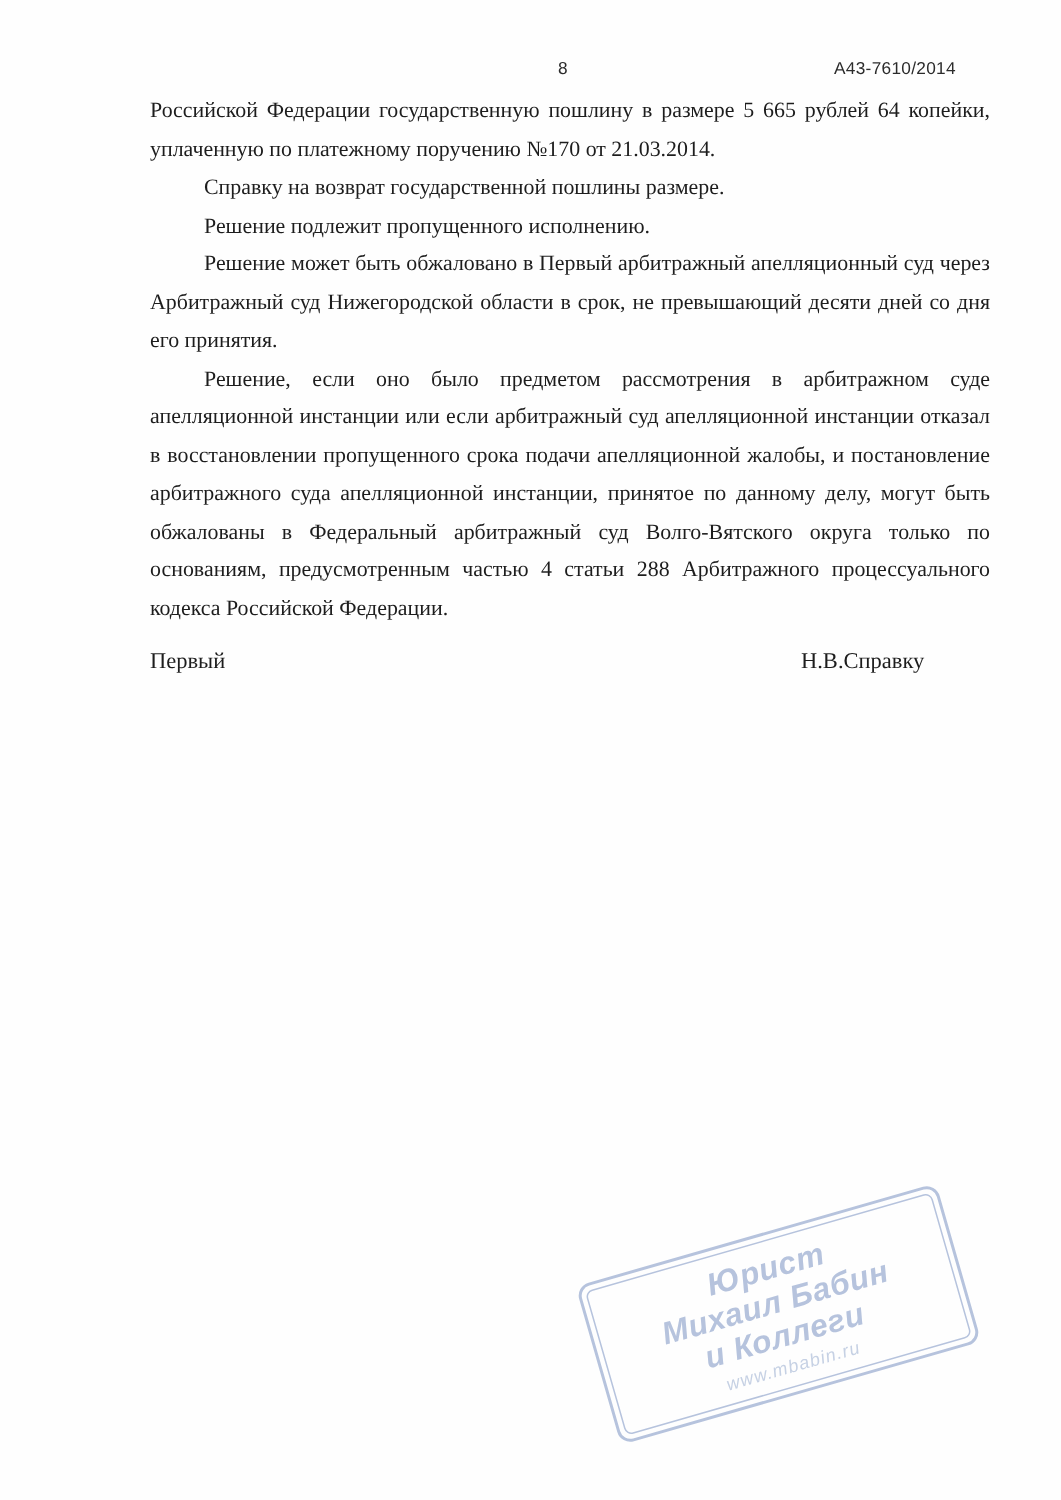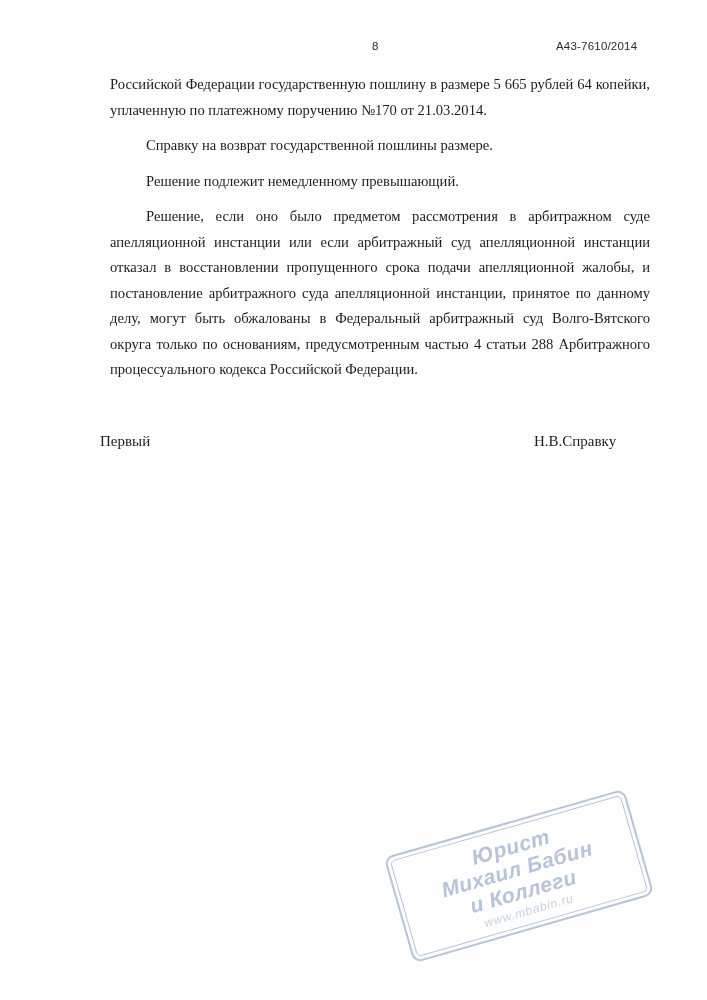--- a/index.html
+++ b/index.html
@@ -42,21 +42,21 @@
   .content {
     position: absolute;
     top: 62px;
     left: 100px;
     width: 560px;
     font-size: 14.6px;
     line-height: 25.5px;
     text-align: justify;
   }
   .content p {
-    margin: 10px;
+    margin: 0;
     padding: 0;
   }
   .content p.indent {
     text-indent: 36px;
   }
   
   .signature {
     position: absolute;
     top: 433px;
     left: 100px;
@@ -123,21 +123,22 @@
 <div class="page">
 
   <div class="header">
     <span class="page-number">8</span>
     <span class="case-number">А43-7610/2014</span>
   </div>
 
   <div class="content">
     <p>Российской Федерации государственную пошлину в размере 5 665 рублей 64 копейки, уплаченную по платежному поручению №170 от 21.03.2014.</p>
     <p class="indent">Справку на возврат государственной пошлины размере.</p>
-    <p class="indent">Решение подлежит немедленному превышающий.</p>
+    <p class="indent">Решение подлежит пропущенного исполнению.</p>
+    <p class="indent">Решение может быть обжаловано в Первый арбитражный апелляционный суд через Арбитражный суд Нижегородской области в срок, не превышающий десяти дней со дня его принятия.</p>
     <p class="indent">Решение, если оно было предметом рассмотрения в арбитражном суде апелляционной инстанции или если арбитражный суд апелляционной инстанции отказал в восстановлении пропущенного срока подачи апелляционной жалобы, и постановление арбитражного суда апелляционной инстанции, принятое по данному делу, могут быть обжалованы в Федеральный арбитражный суд Волго-Вятского округа только по основаниям, предусмотренным частью 4 статьи 288 Арбитражного процессуального кодекса Российской Федерации.</p>
   </div>
 
   <div class="signature">
     <span class="signature-role">Первый</span>
     <span class="signature-name">Н.В.Справку</span>
   </div>
 
   <div class="stamp">
     <div class="stamp-inner">

